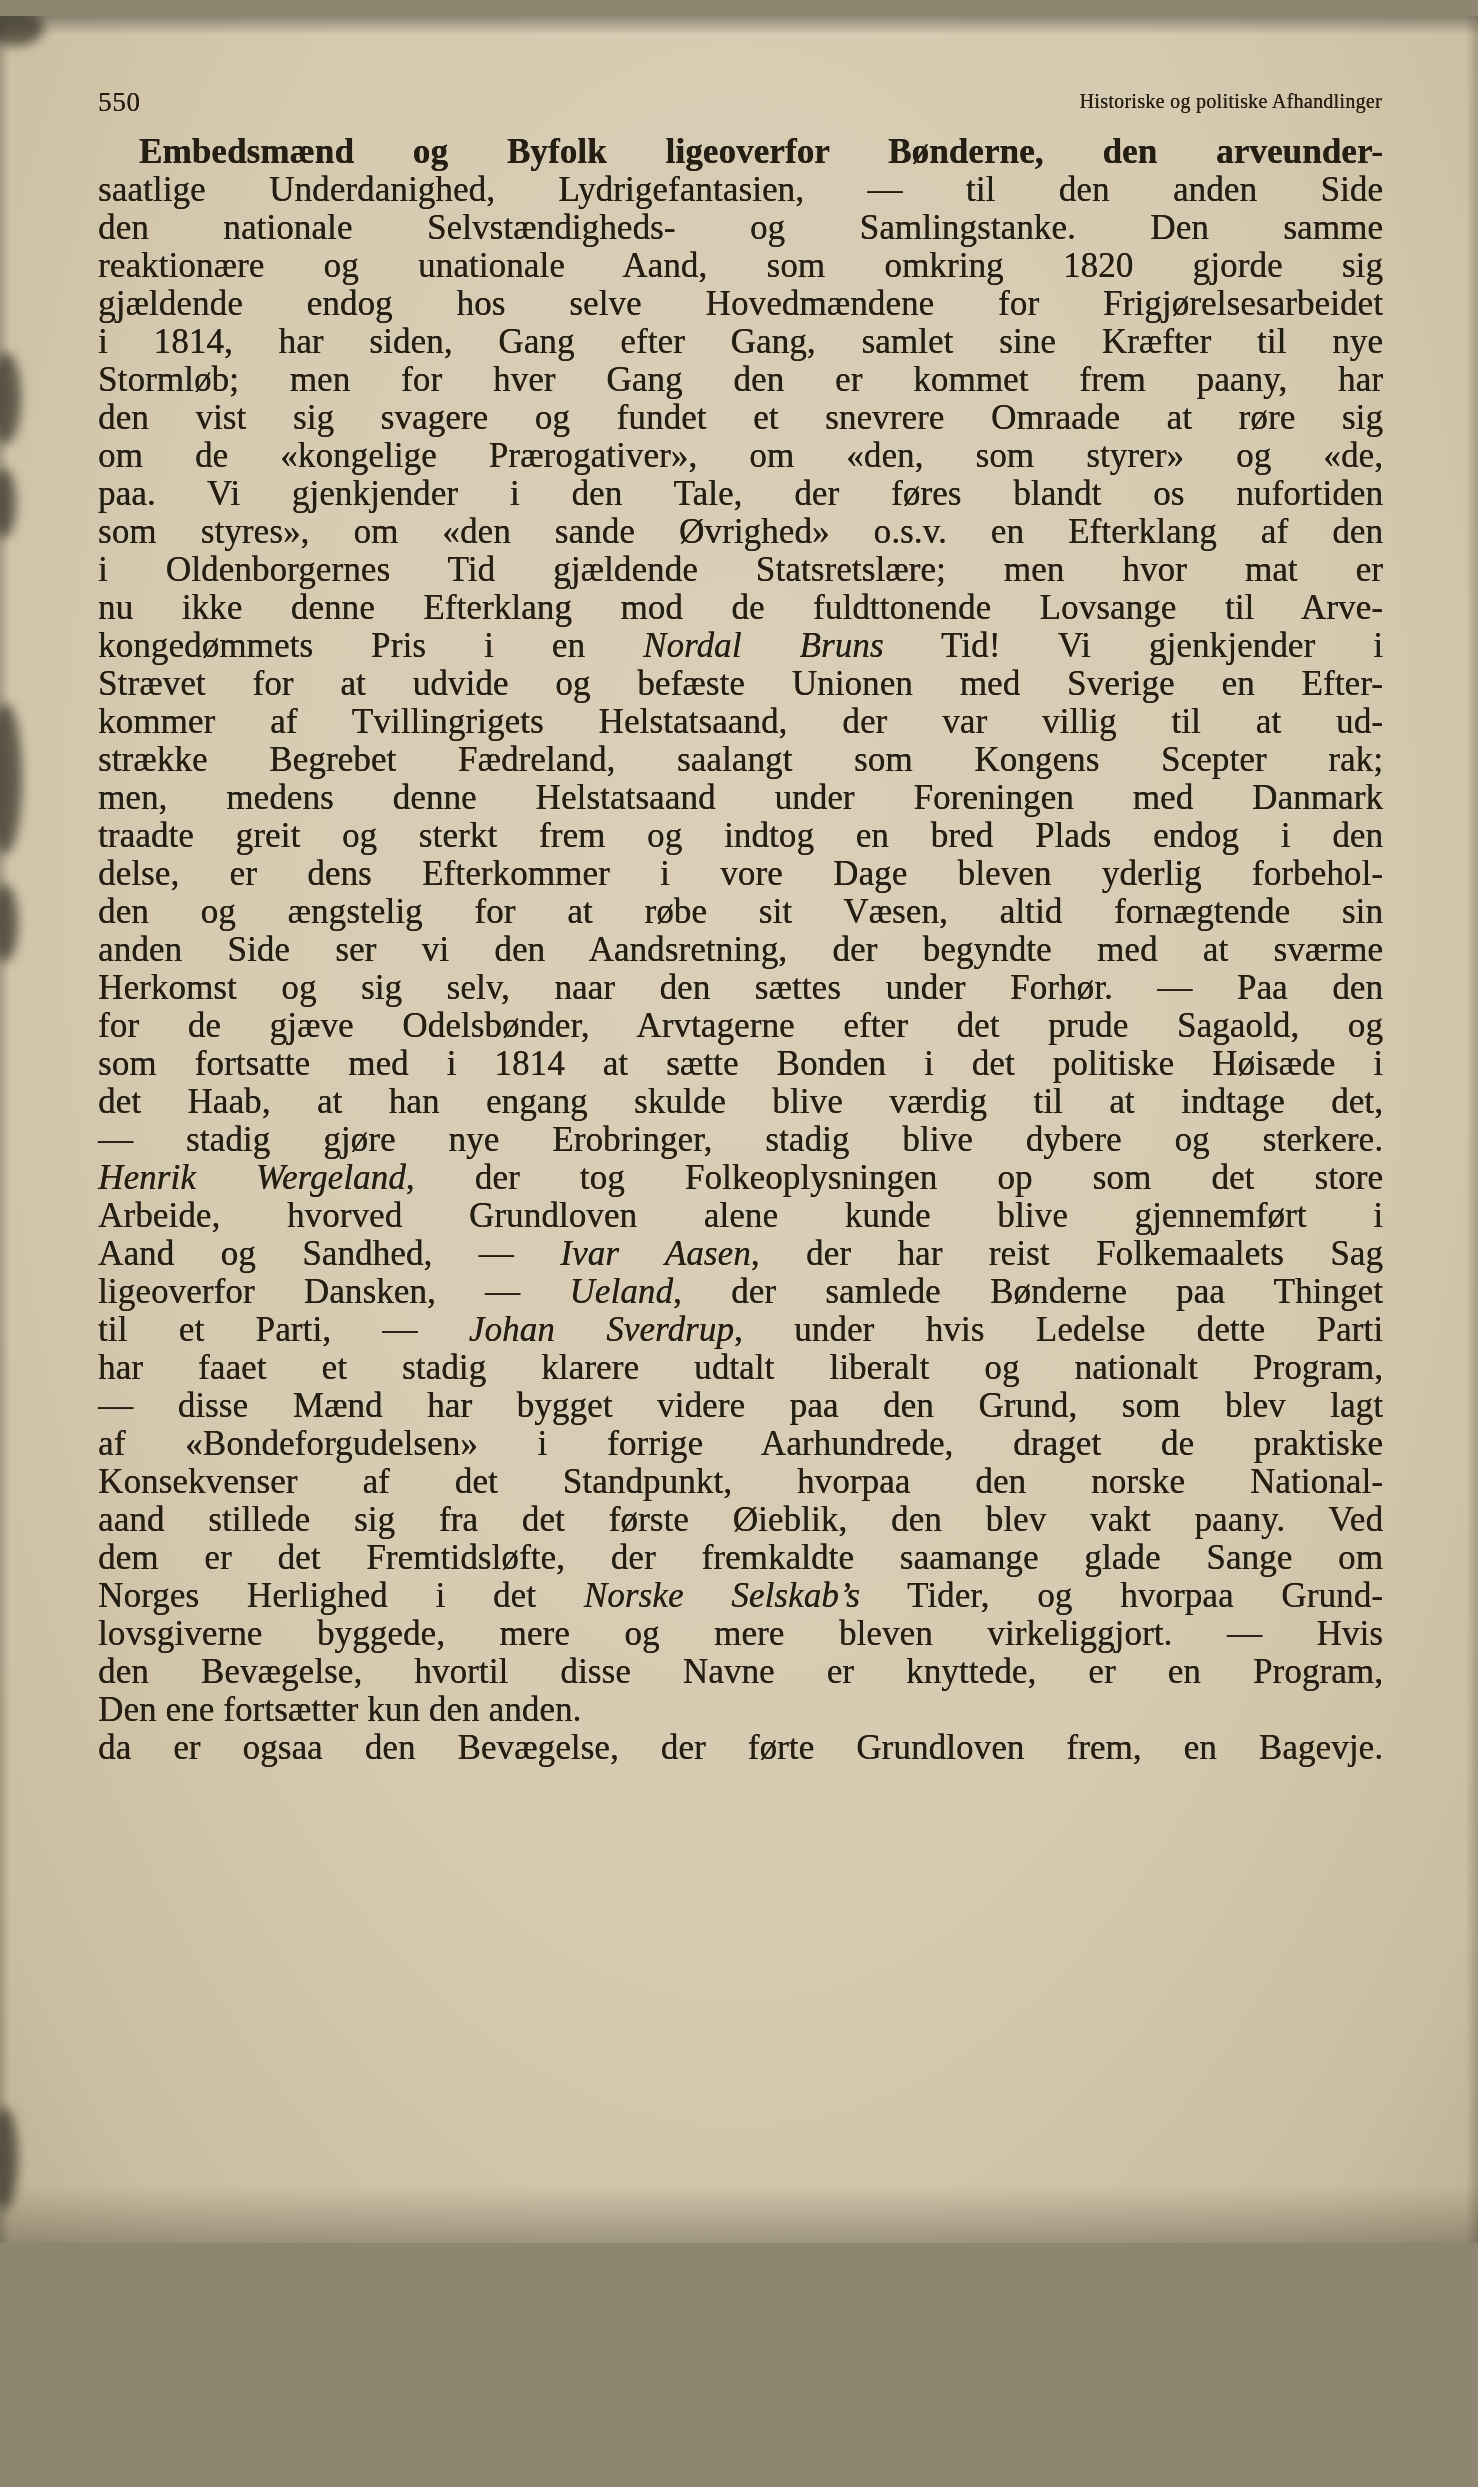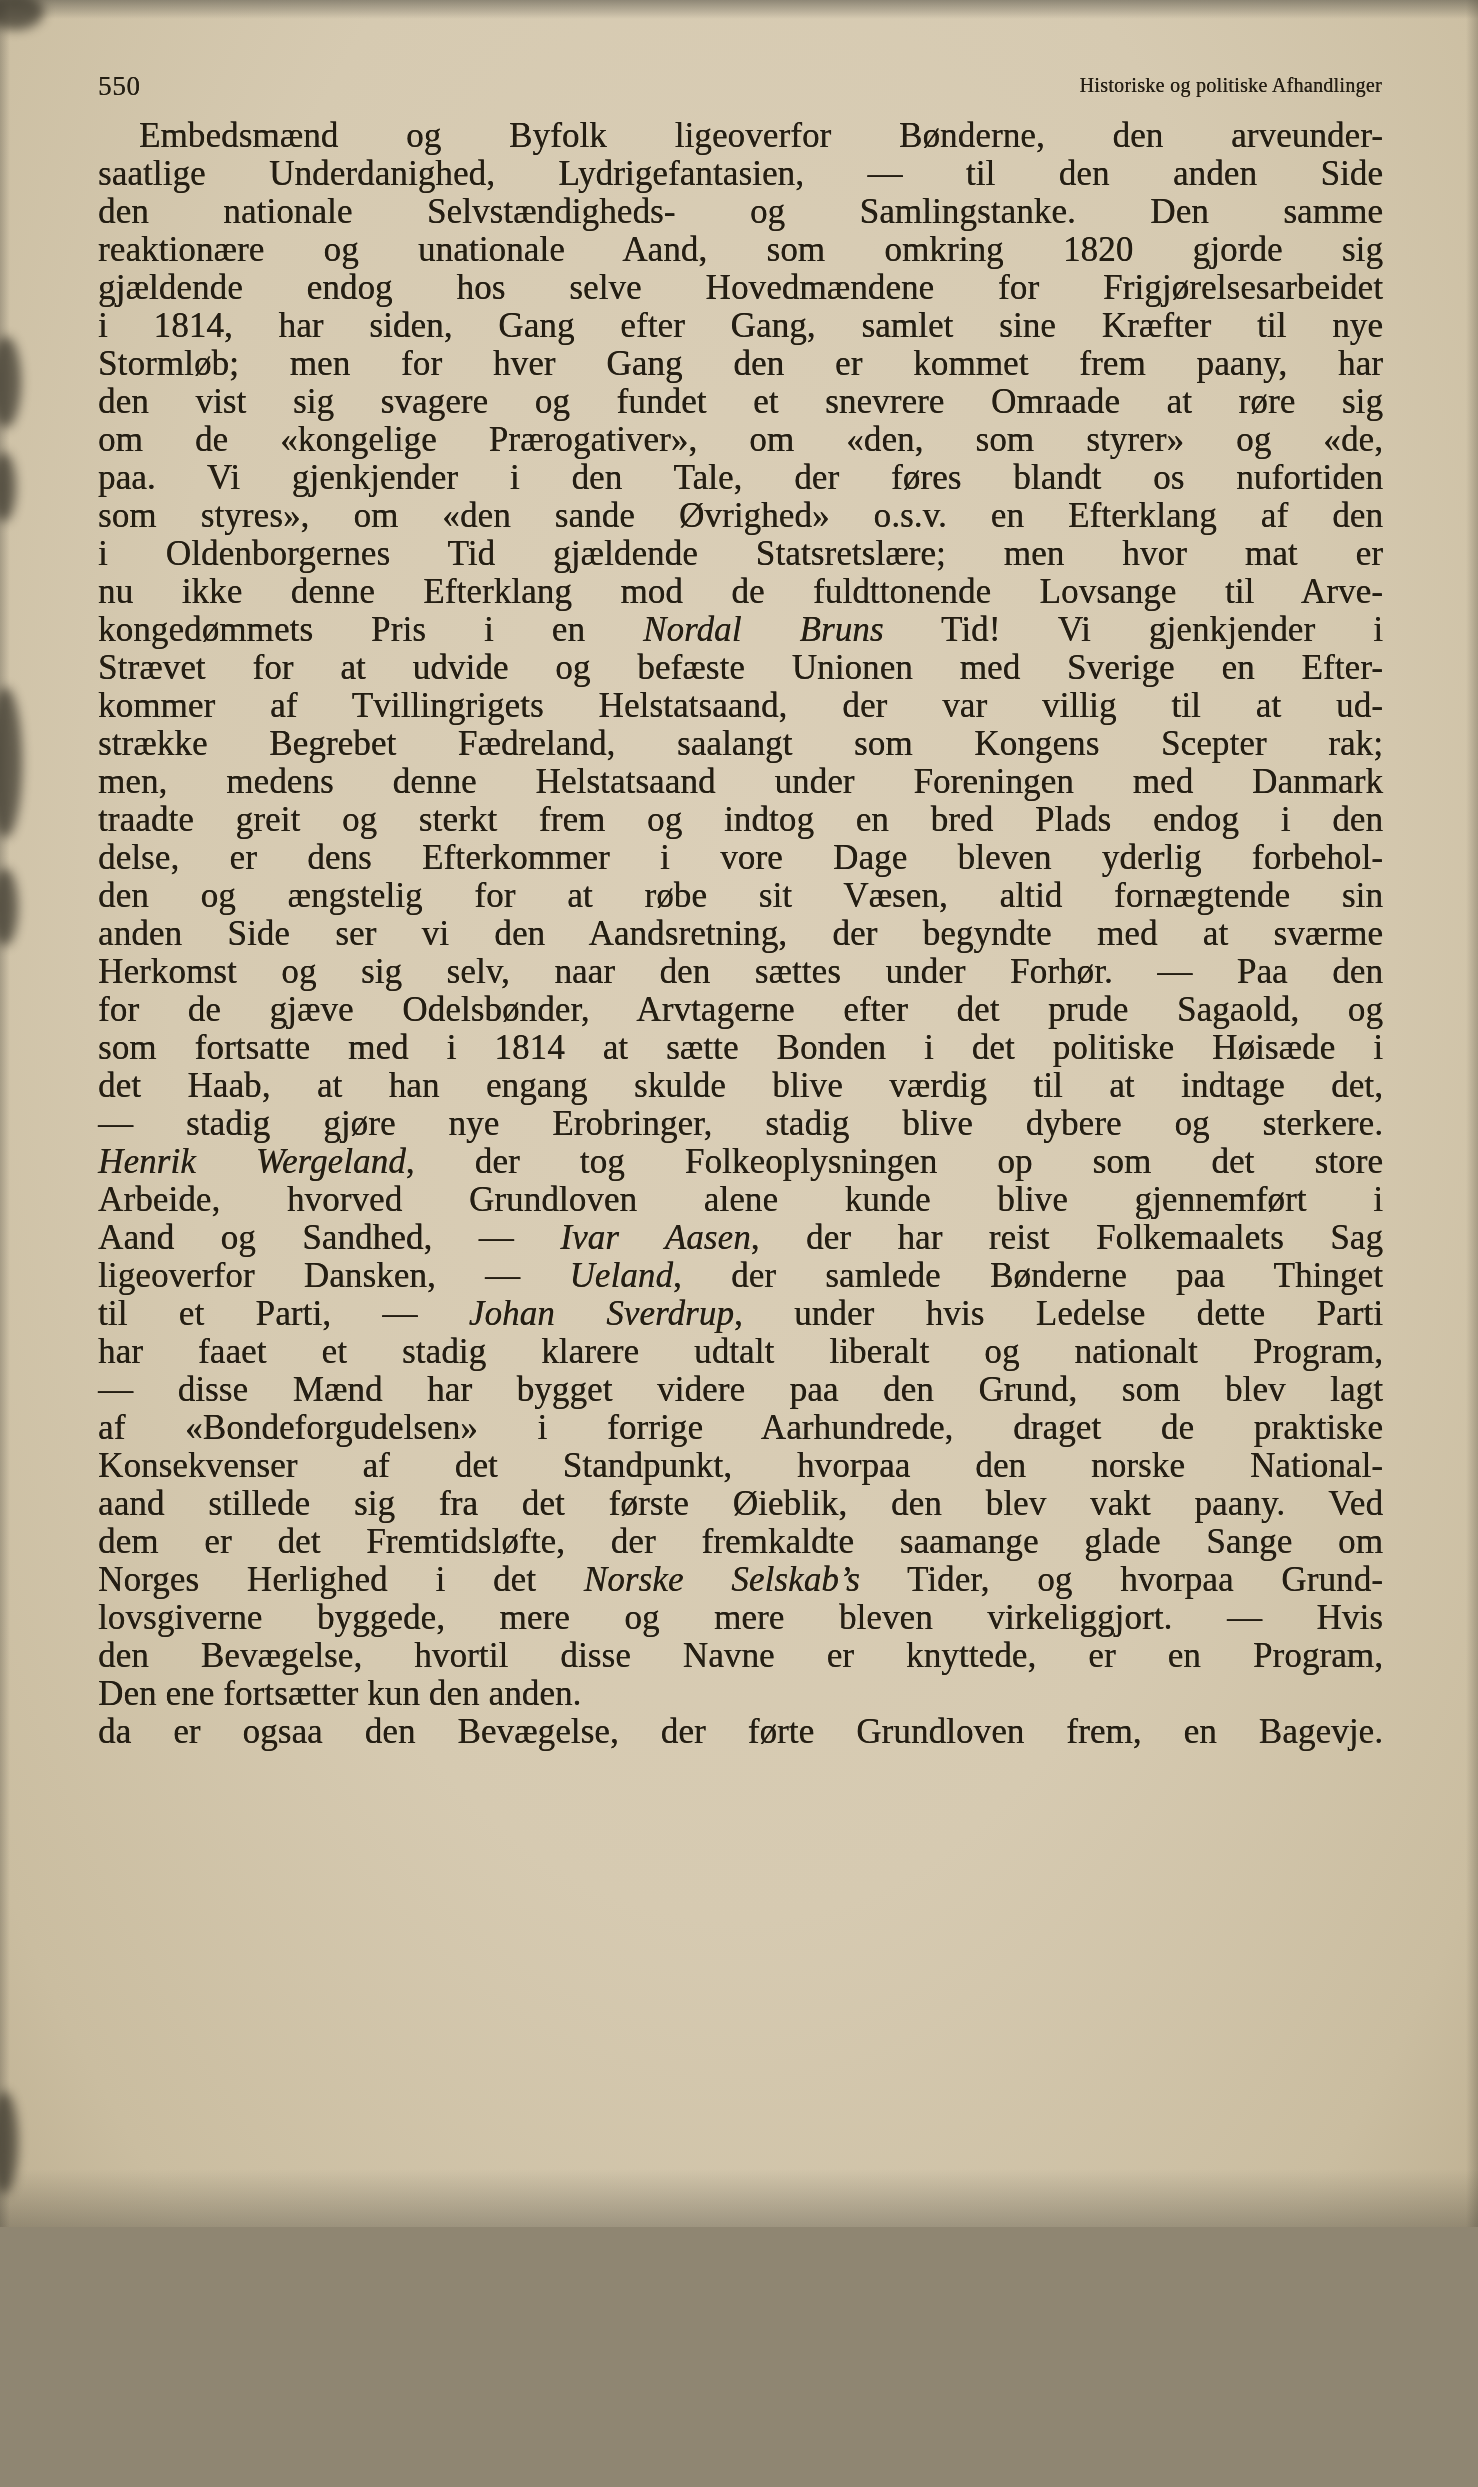--- a/index.html
+++ b/index.html
@@ -1,20 +1,20 @@
 <!DOCTYPE html>
 <html style="font-size:11.8px"><head>
 <meta charset="utf-8">
 <style>
   html, body { margin: 0; padding: 0; background: #8f8672; }
   .page {
     position: relative;
     width: 1478px;
     height: 2227px;
-    margin: 0 auto;
+    margin: 16px auto;
     overflow: hidden;
     background:
       radial-gradient(ellipse at 50% 38%, #dbcfb8 0%, #d6cab1 55%, #cabda0 88%, #bfb193 100%);
     font-family: "Liberation Serif", "DejaVu Serif", serif;
     color: #241e13;
   }
   
   .edge-top {
     position: absolute; top: 0; left: 0; right: 0; height: 19px;
     background: linear-gradient(180deg, rgba(82,79,68,0.55), rgba(82,79,68,0));
@@ -83,21 +83,21 @@
     font-size: 35px;
     line-height: 38px;
     letter-spacing: 0.1px;
     text-shadow: 0.3px 0 0 currentColor;
   }
   .line {
     text-align: justify;
     text-align-last: justify;
     white-space: normal;
   }
-  .line.indent { padding-left: 41px; }
+  .line.indent { padding-left: 41px; font-weight: bold; }
   .line.align-left { text-align-last: left; }
   .italic { font-style: italic; }
 </style>
 </head>
 <body>
 
 <div class="page">
 
   <div class="edge-top"></div>
   <div class="edge-left"></div>

